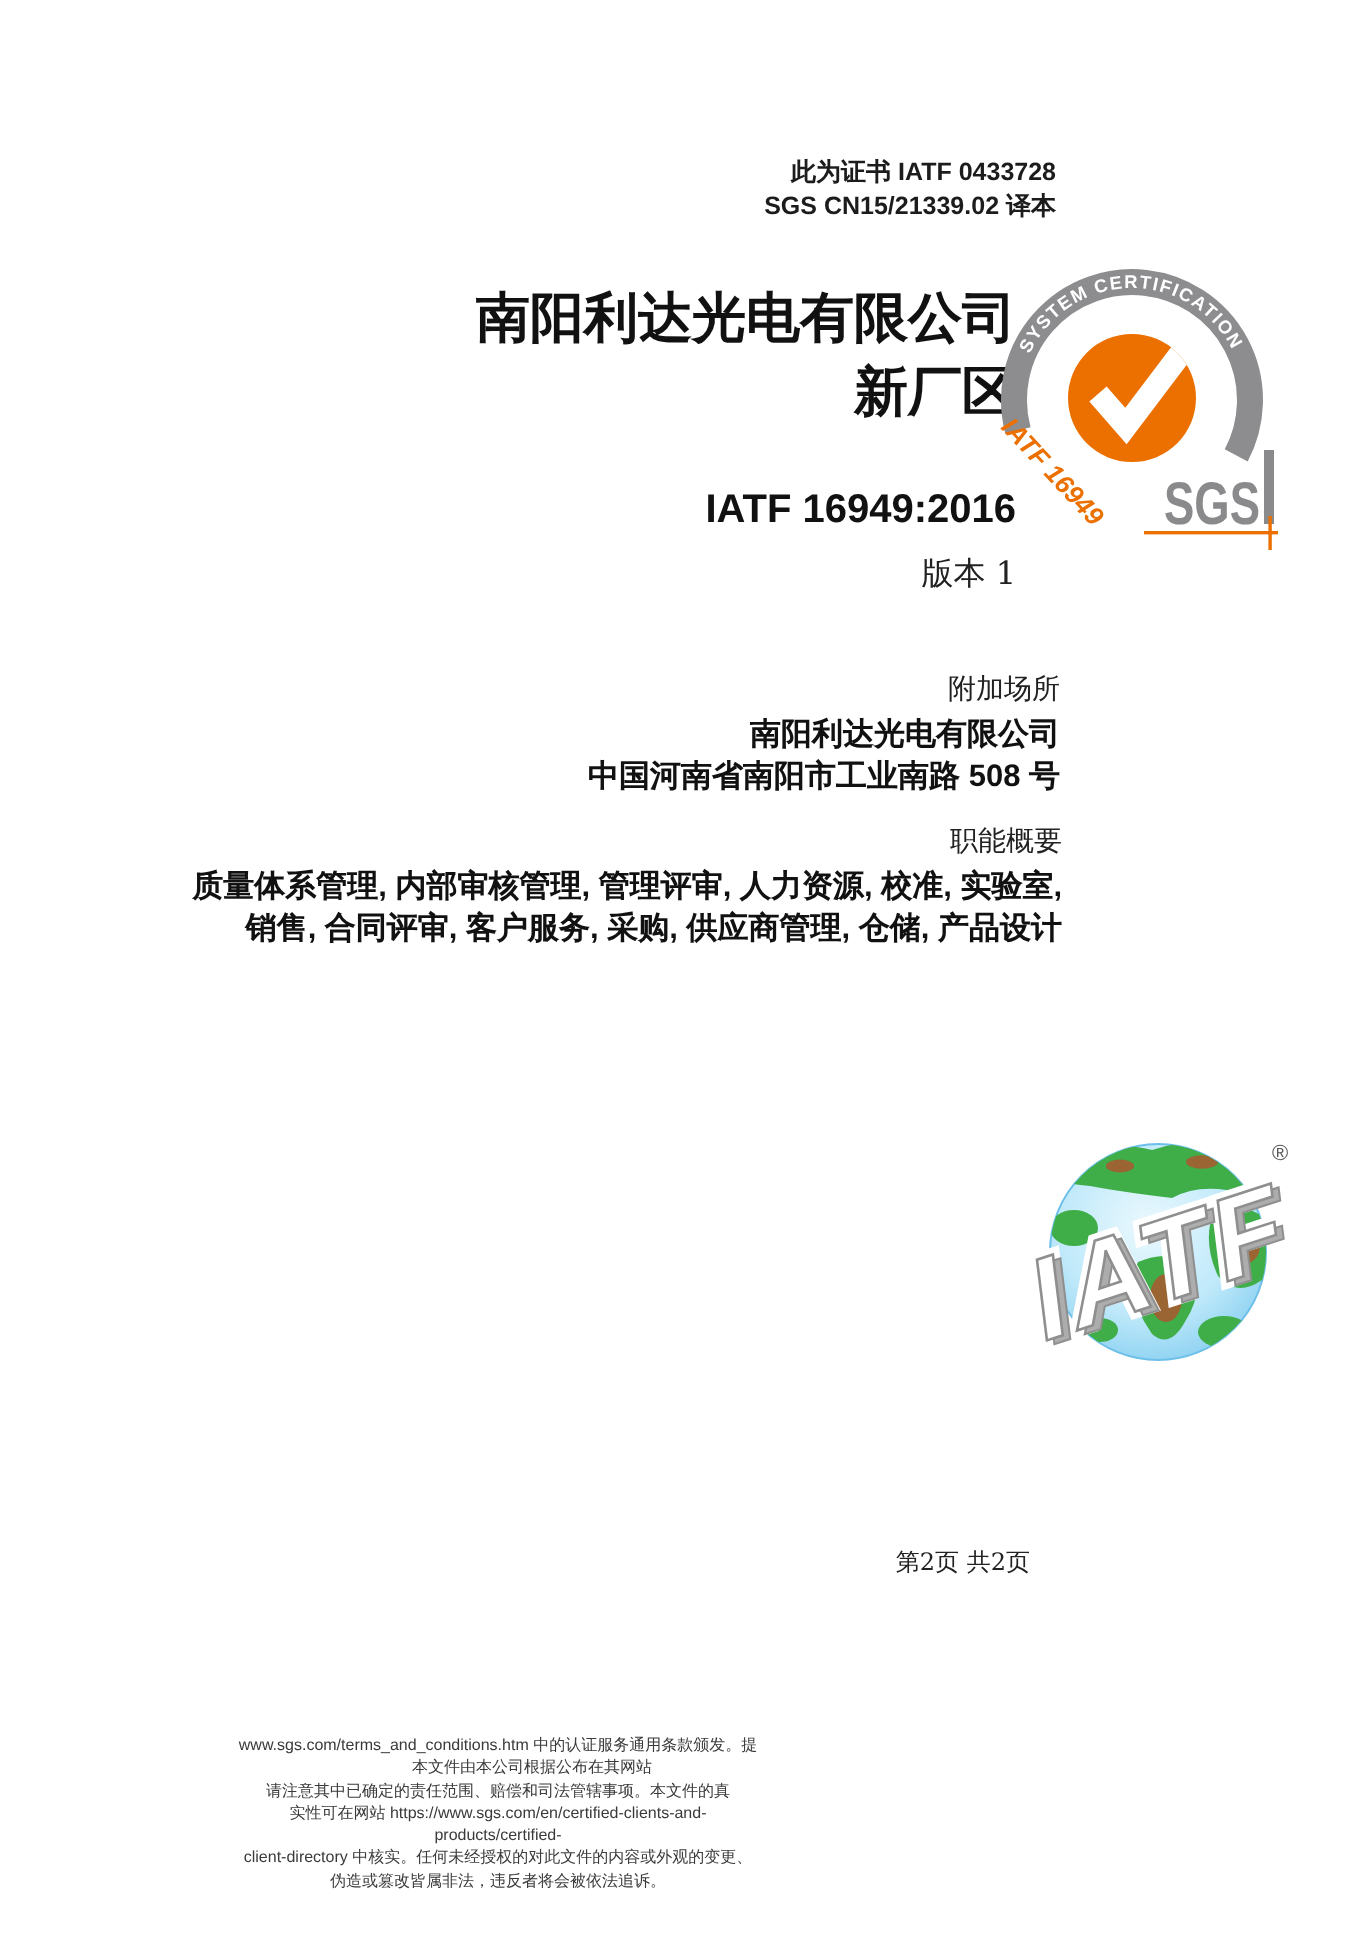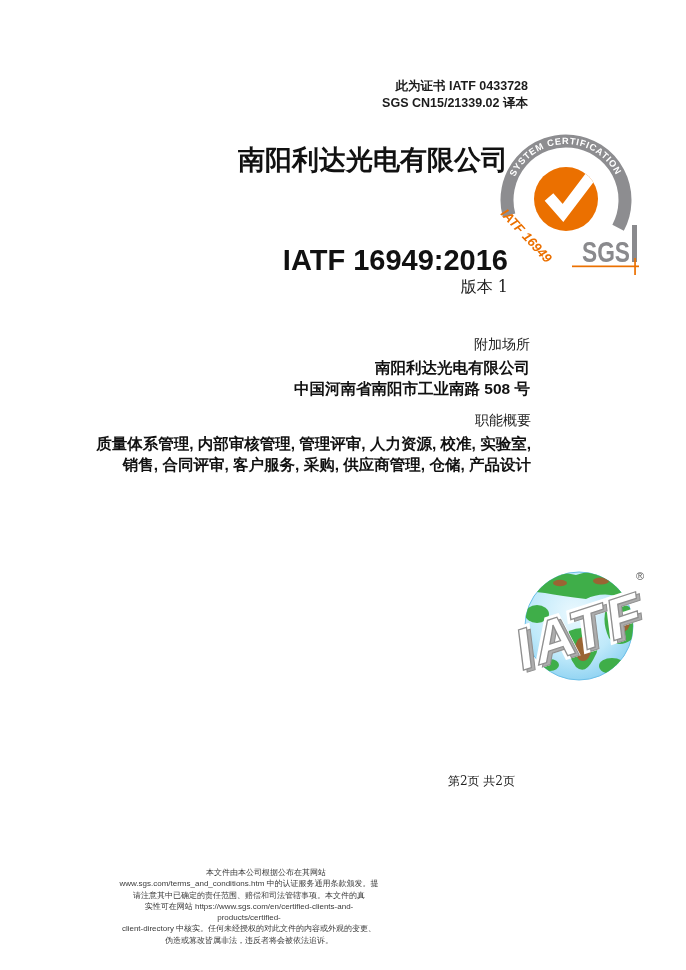--- a/index.html
+++ b/index.html
@@ -31,21 +31,21 @@
     font-family: "DejaVu Serif", "Liberation Serif", serif;
     font-weight: 600;
     font-size: 27px;
     line-height: 37px;
     color: #111;
   }
 
   
   .standard {
     top: 244px; right: 226px;
-    font-size: 29px; font-weight: bold;
+    font-size: 20px; font-weight: bold;
     letter-spacing: 0px;
     color: #111;
   }
   .version {
     top: 277px; right: 226px;
     font-family: "DejaVu Serif", "Liberation Serif", serif;
     font-size: 16px;
     color: #222;
   }
 
@@ -105,20 +105,21 @@
 
 <div class="page">
 
   <div class="abs cert-ref">
     <div>此为证书 IATF 0433728</div>
     <div>SGS CN15/21339.02 译本</div>
   </div>
 
   <div class="abs company-block">
     <div>南阳利达光电有限公司</div>
+    <div>新厂区</div>
   </div>
 
   <svg class="abs sgs-mark" width="170" height="152" viewBox="0 0 170 152">
     <defs>
       <path id="arcTextPath" d="M 27.4 56.8 A 56 56 0 0 1 132.6 56.8" fill="none"></path>
       <clipPath id="circleClip">
           <circle cx="80" cy="75" r="32"></circle>
         </clipPath>
     </defs>
     <path d="M 23.0 91.3 A 59 59 0 1 1 132.1 103.7" fill="none" stroke="#8D8D90" stroke-width="13"></path>
@@ -179,21 +180,21 @@
       <text class="globe-text-halo" x="79" y="89" text-anchor="middle" font-size="58" font-weight="bold" font-style="italic" letter-spacing="2">IATF</text>
       <text class="globe-text-shadow" x="82" y="92" text-anchor="middle" font-size="58" font-weight="bold" font-style="italic" letter-spacing="2">IATF</text>
       <text class="globe-text-main" x="79" y="89" text-anchor="middle" font-size="58" font-weight="bold" font-style="italic" letter-spacing="2">IATF</text>
     </g>
     <text x="136" y="18" font-size="11" fill="#555">®</text>
   </svg>
 
   <div class="abs page-num">第2页 共2页</div>
 
   <div class="abs footer">
+    <div class="footer-line">www.sgs.com/terms_and_conditions.htm 中的认证服务通用条款颁发。提</div>
     <div class="footer-line first">本文件由本公司根据公布在其网站</div>
-    <div class="footer-line">www.sgs.com/terms_and_conditions.htm 中的认证服务通用条款颁发。提</div>
     <div class="footer-line">请注意其中已确定的责任范围、赔偿和司法管辖事项。本文件的真</div>
     <div class="footer-line">实性可在网站 https://www.sgs.com/en/certified-clients-and-products/certified-</div>
     <div class="footer-line">client-directory 中核实。任何未经授权的对此文件的内容或外观的变更、</div>
     <div class="footer-line">伪造或篡改皆属非法，违反者将会被依法追诉。</div>
   </div>
 
 </div>
 
 </body></html>

